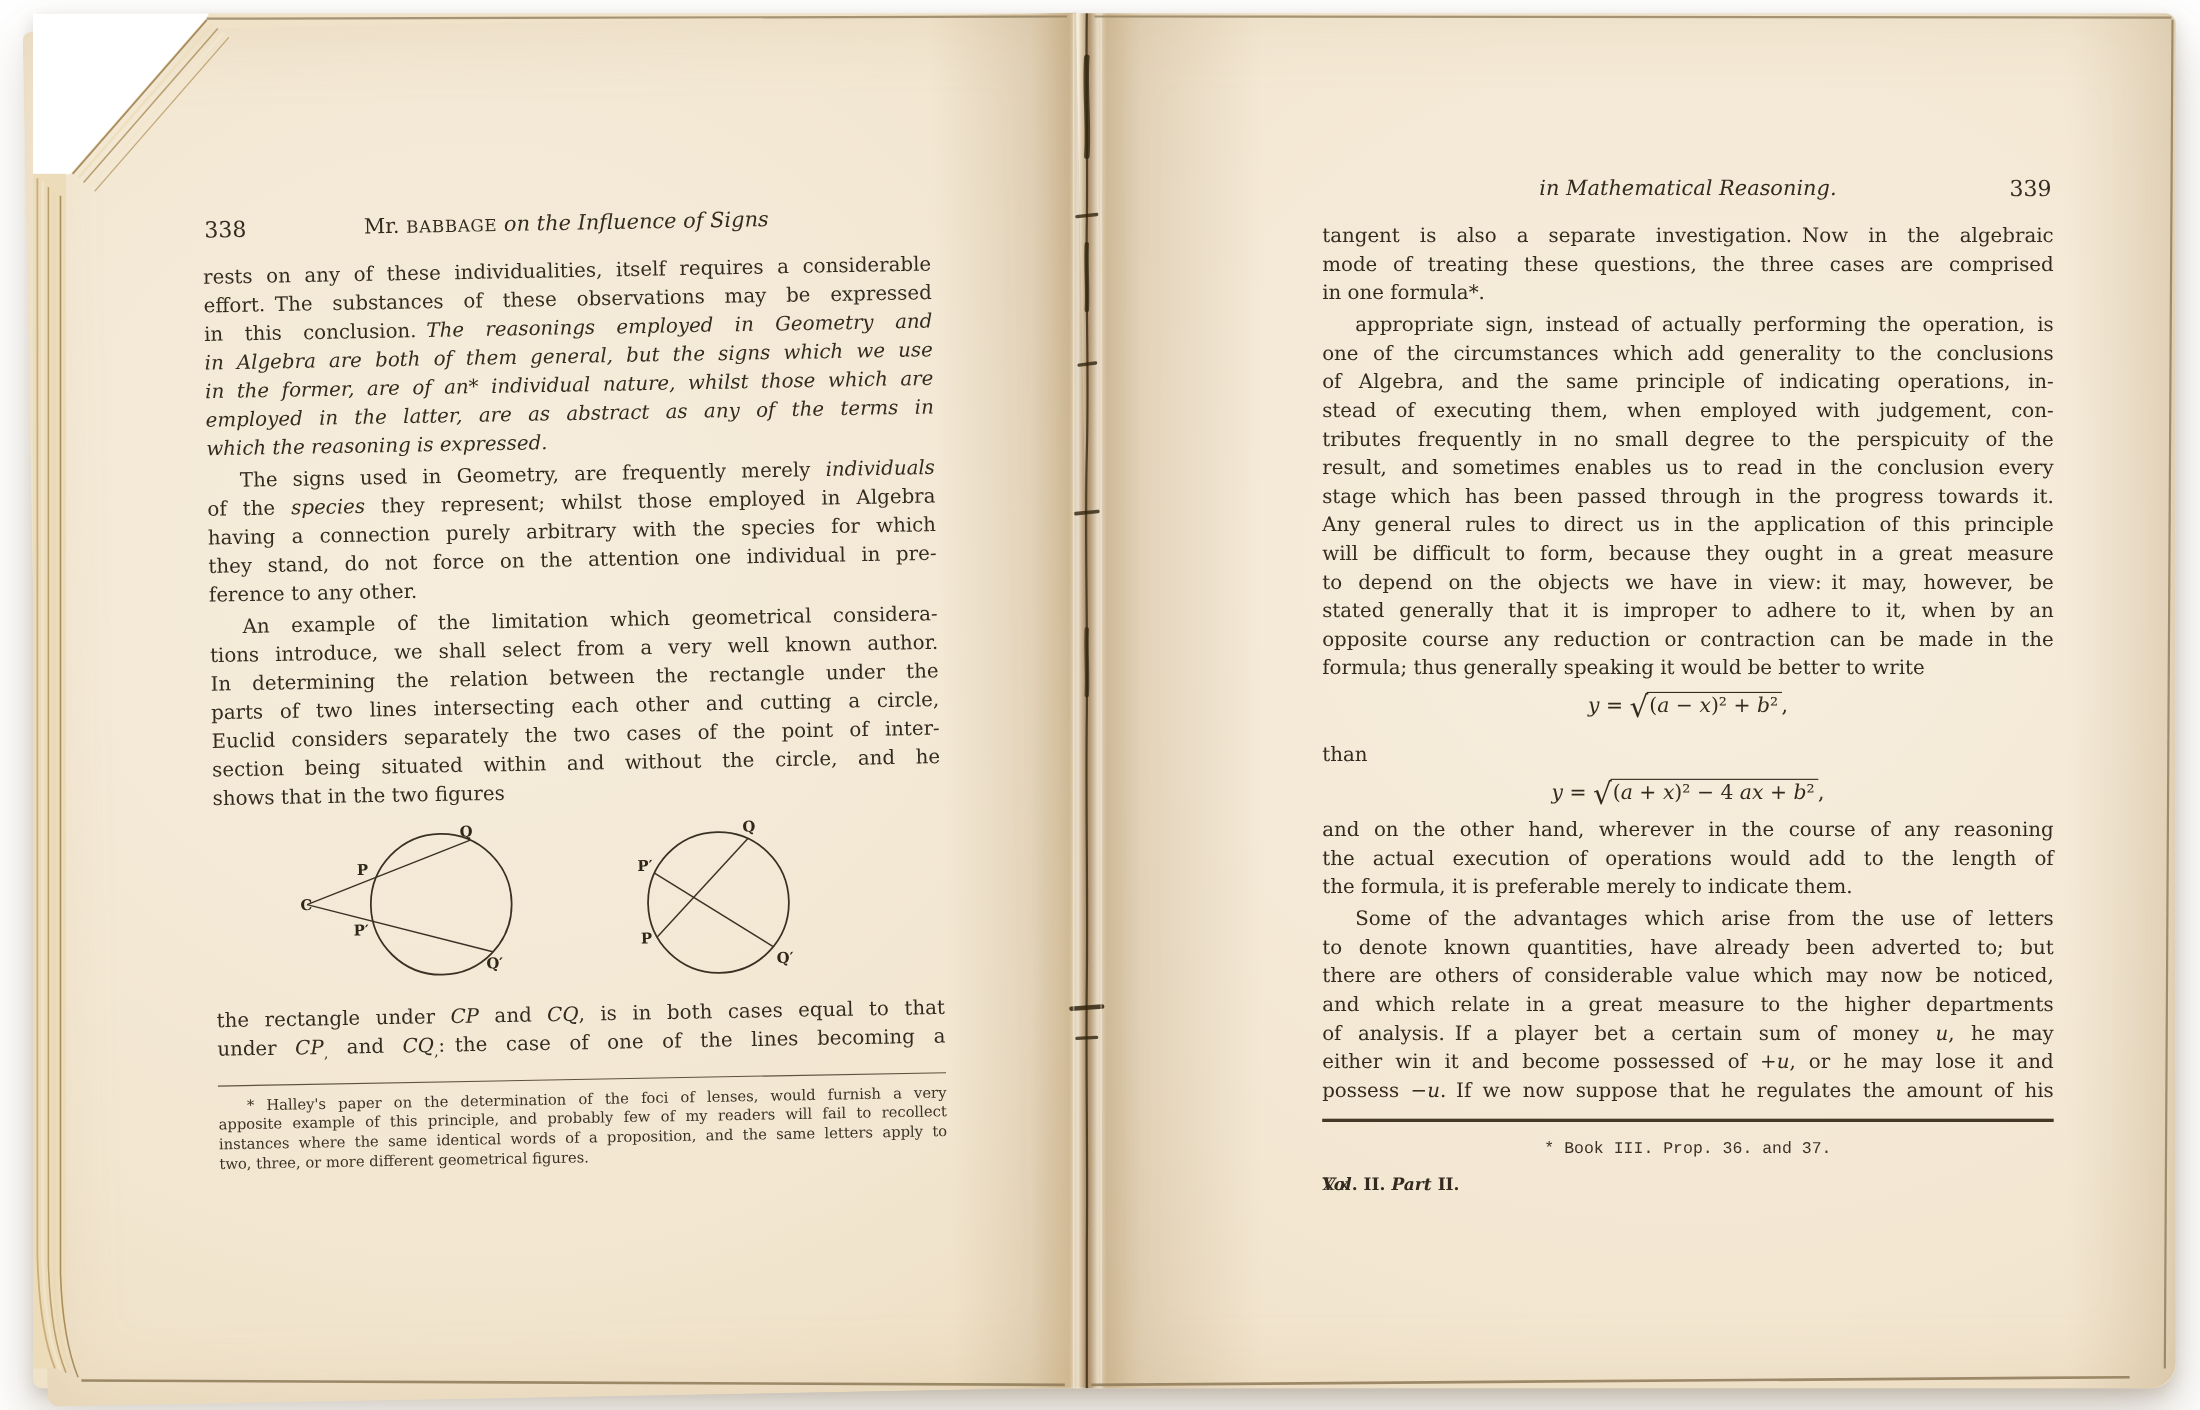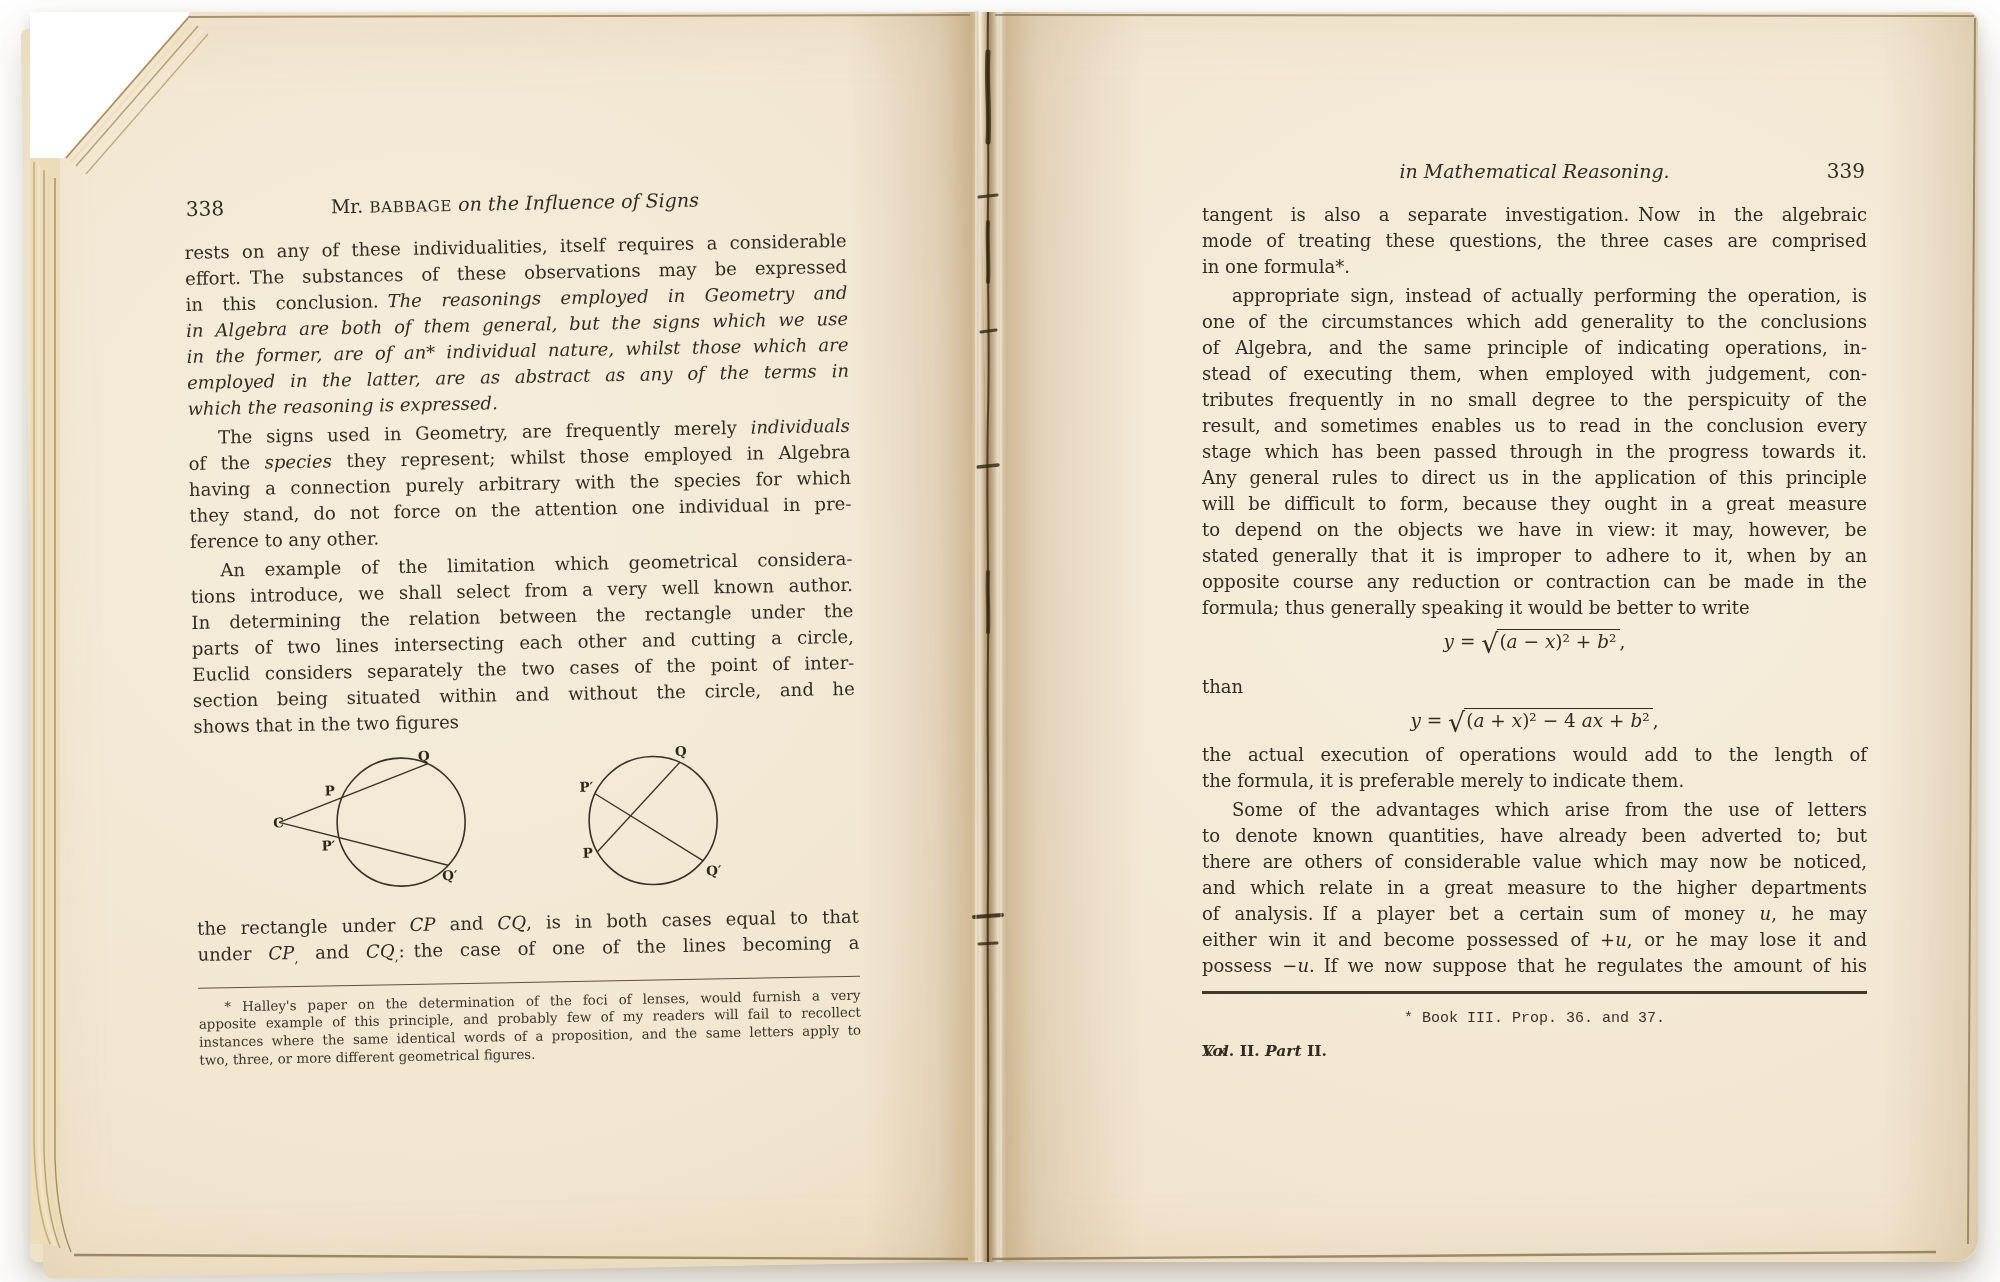--- a/index.html
+++ b/index.html
@@ -202,20 +202,21 @@
 
         <div class="formula-block center-lines">
             <div class="line last"><span class="s-i">y</span><span> = </span><span class="s-sq">√</span><span class="s-rad"><span>(</span><span class="s-i">a</span><span> − </span><span class="s-i">x</span><span>)² + </span><span class="s-i">b</span><span>²</span></span><span>,</span></div>
           </div>
         <div class="than-line">than</div>
         <div class="formula-block center-lines">
             <div class="line last"><span class="s-i">y</span><span> = </span><span class="s-sq">√</span><span class="s-rad"><span>(</span><span class="s-i">a</span><span> + </span><span class="s-i">x</span><span>)² − 4 </span><span class="s-i">ax</span><span> + </span><span class="s-i">b</span><span>²</span></span><span>,</span></div>
           </div>
 
         <div class="para">
+            <div class="line"><span>and on the other hand, wherever in the course of any reasoning</span></div>
             <div class="line"><span>the actual execution of operations would add to the length of</span></div>
             <div class="line last"><span>the formula, it is preferable merely to indicate them.</span></div>
           </div>
         <div class="para indent">
             <div class="line"><span>Some of the advantages which arise from the use of letters</span></div>
             <div class="line"><span>to denote known quantities, have already been adverted to; but</span></div>
             <div class="line"><span>there are others of considerable value which may now be noticed,</span></div>
             <div class="line"><span>and which relate in a great measure to the higher departments</span></div>
             <div class="line"><span>of analysis. If a player bet a certain sum of money </span><span class="s-i">u</span><span>, he may</span></div>
             <div class="line"><span>either win it and become possessed of +</span><span class="s-i">u</span><span>, or he may lose it and</span></div>

